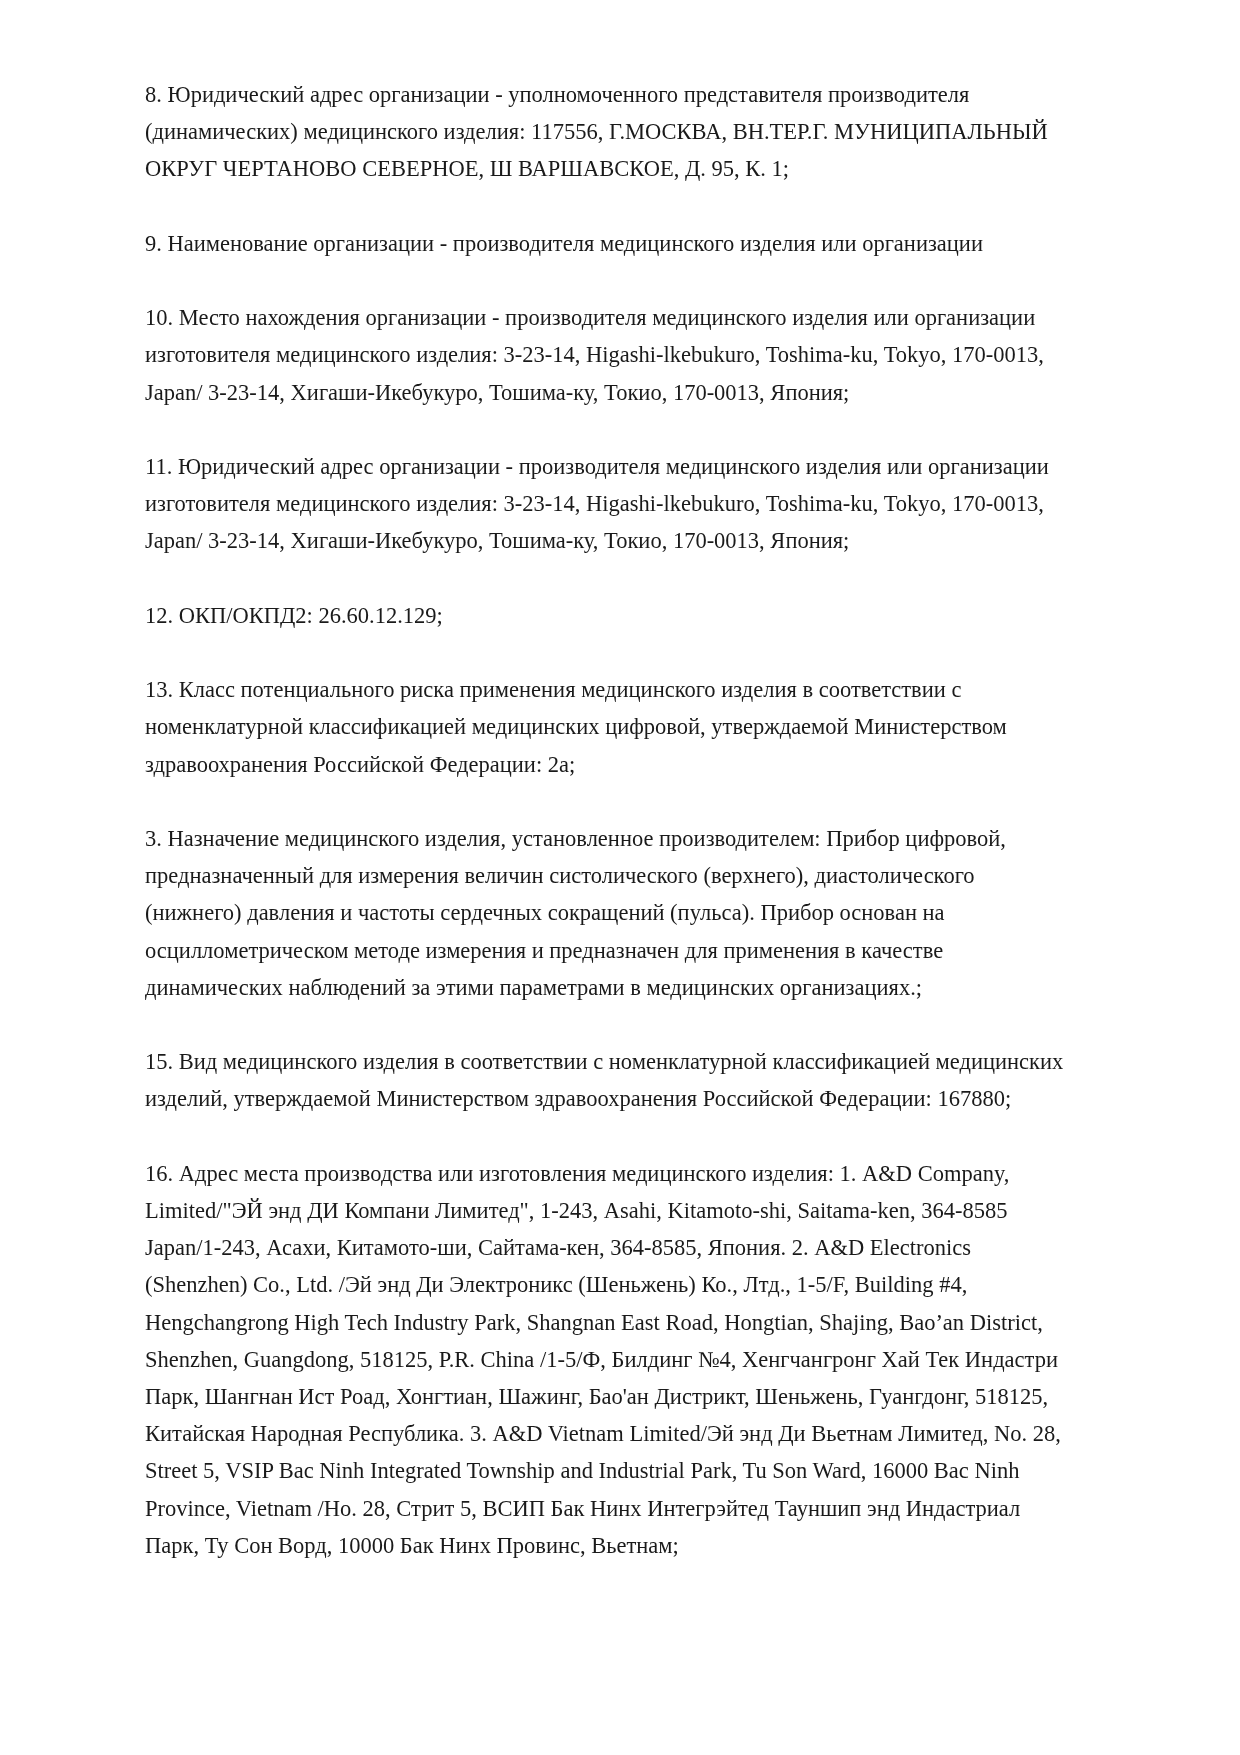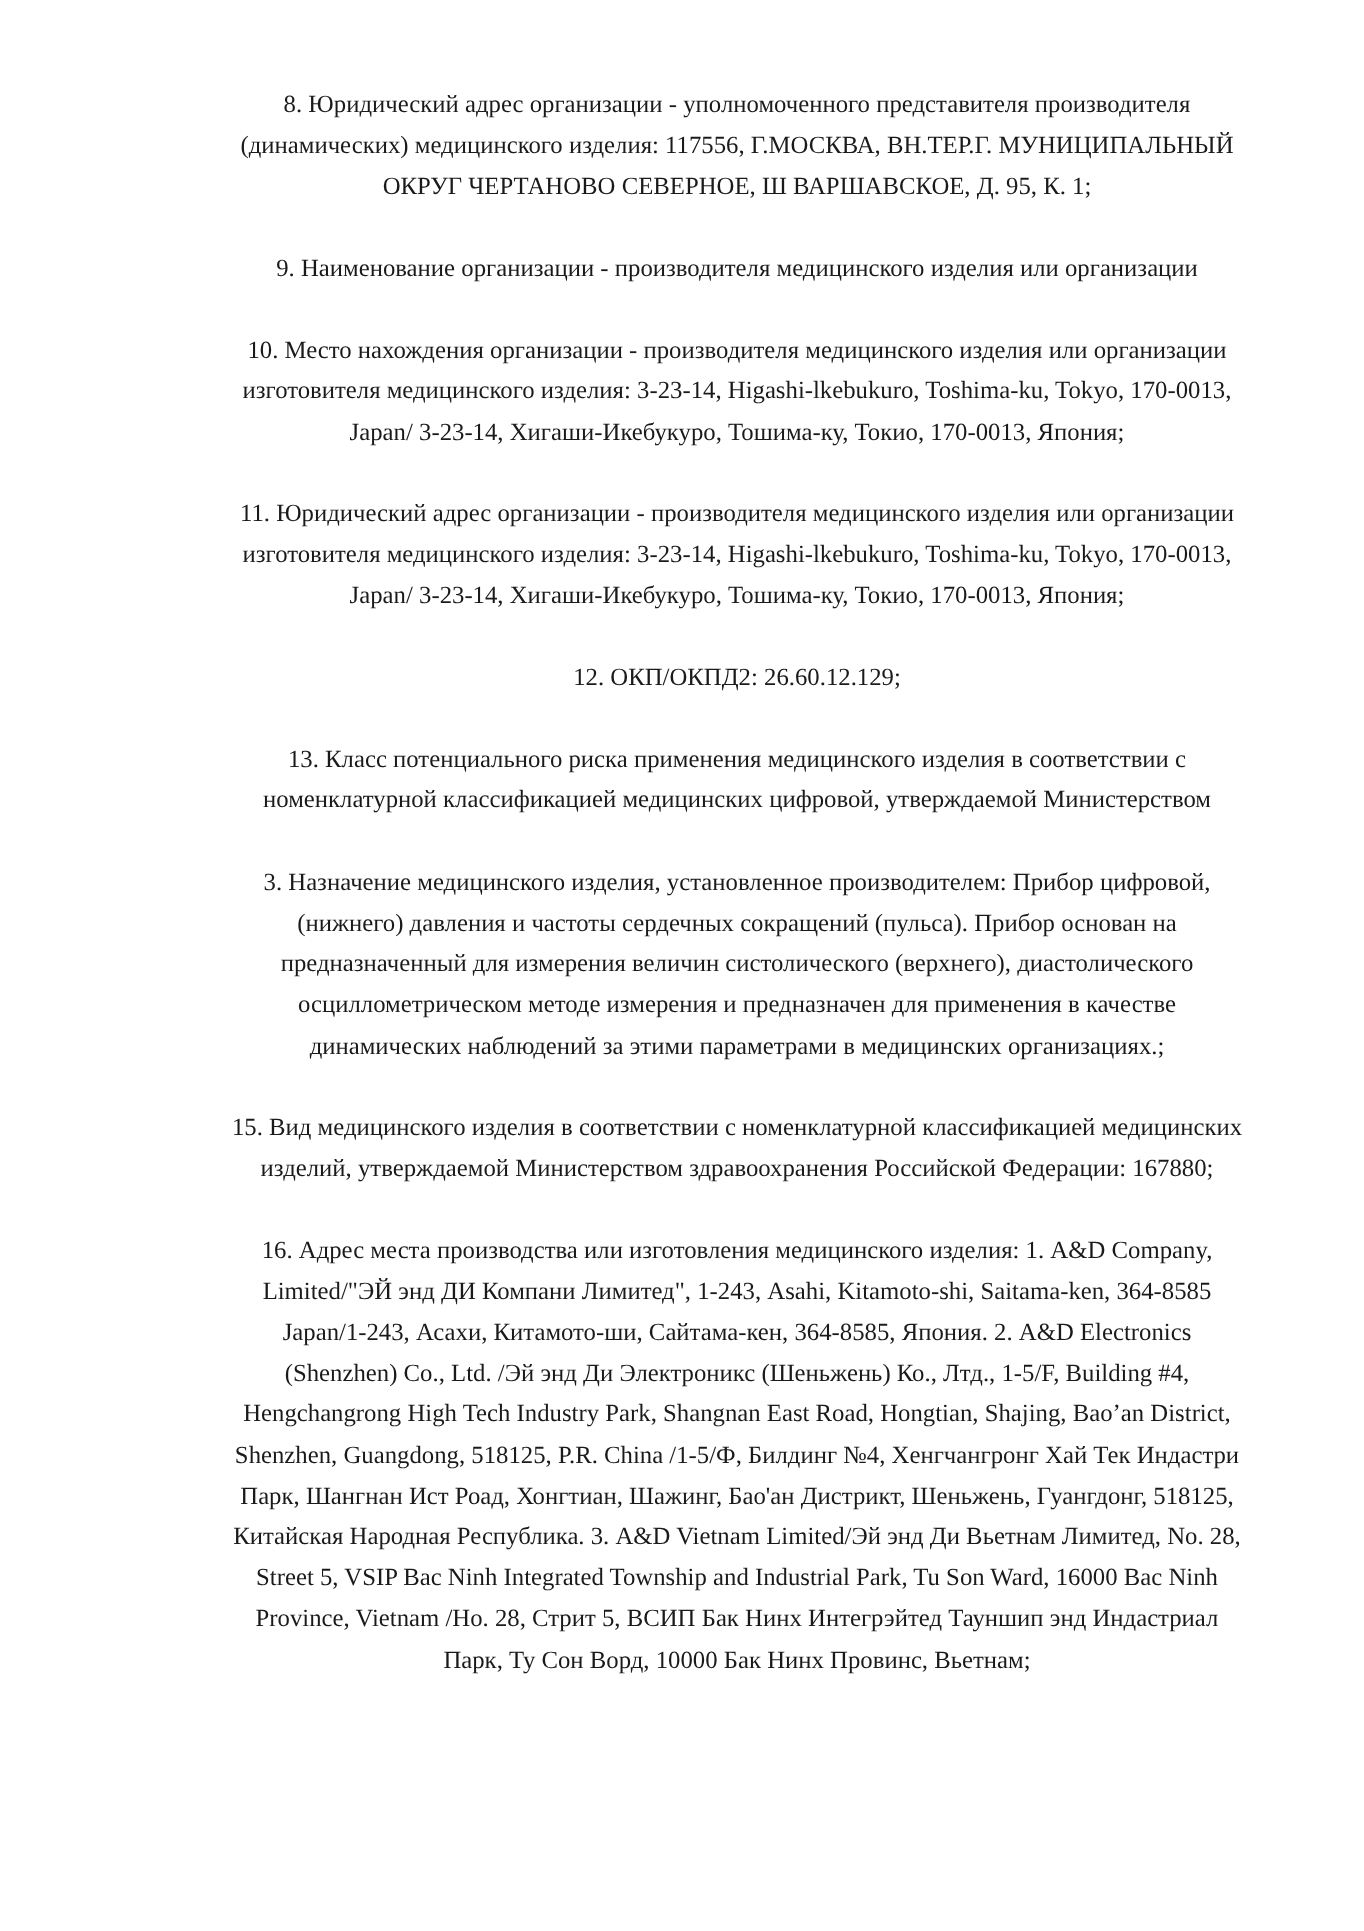--- a/index.html
+++ b/index.html
@@ -15,21 +15,20 @@
     }
     .page {
       position: absolute;
       left: 145px;
       top: 76px;
       width: 1050px;
       font-family: "Liberation Serif", "DejaVu Serif", serif;
       font-size: 22.5px;
       line-height: 37.2px;
       color: #1a1a1a;
-      text-align: center;
     }
     .para {
       margin: 0 0 37.2px 0;
     }
     .line {
       display: block;
       white-space: nowrap;
     }
   </style>
 </head>
@@ -59,26 +58,27 @@
     <span class="line">Japan/ 3-23-14, Хигаши-Икебукуро, Тошима-ку, Токио, 170-0013, Япония;</span>
   </p>
 
   <p class="para">
     <span class="line">12. ОКП/ОКПД2: 26.60.12.129;</span>
   </p>
 
   <p class="para">
     <span class="line">13. Класс потенциального риска применения медицинского изделия в соответствии с</span>
     <span class="line">номенклатурной классификацией медицинских цифровой, утверждаемой Министерством</span>
+    <span class="line">здравоохранения Российской Федерации: 2а;</span>
   </p>
 
   <p class="para">
     <span class="line">3. Назначение медицинского изделия, установленное производителем: Прибор цифровой,</span>
+    <span class="line">предназначенный для измерения величин систолического (верхнего), диастолического</span>
     <span class="line">(нижнего) давления и частоты сердечных сокращений (пульса). Прибор основан на</span>
-    <span class="line">предназначенный для измерения величин систолического (верхнего), диастолического</span>
     <span class="line">осциллометрическом методе измерения и предназначен для применения в качестве</span>
     <span class="line">динамических наблюдений за этими параметрами в медицинских организациях.;</span>
   </p>
 
   <p class="para">
     <span class="line">15. Вид медицинского изделия в соответствии с номенклатурной классификацией медицинских</span>
     <span class="line">изделий, утверждаемой Министерством здравоохранения Российской Федерации: 167880;</span>
   </p>
 
   <p class="para">

